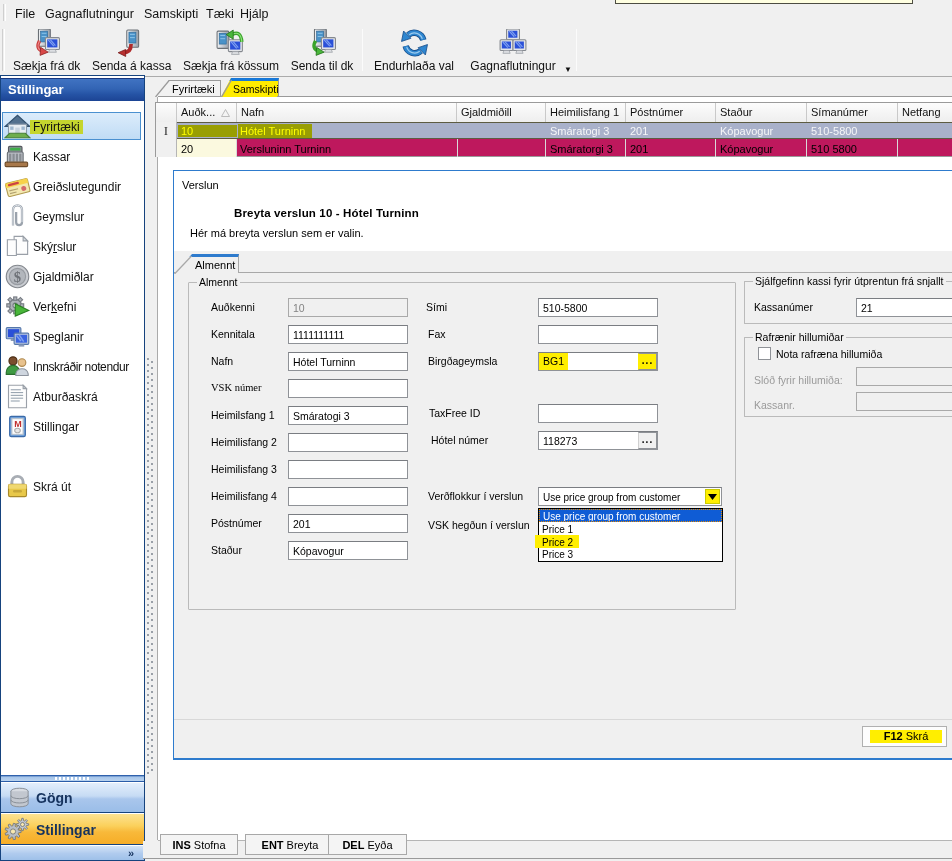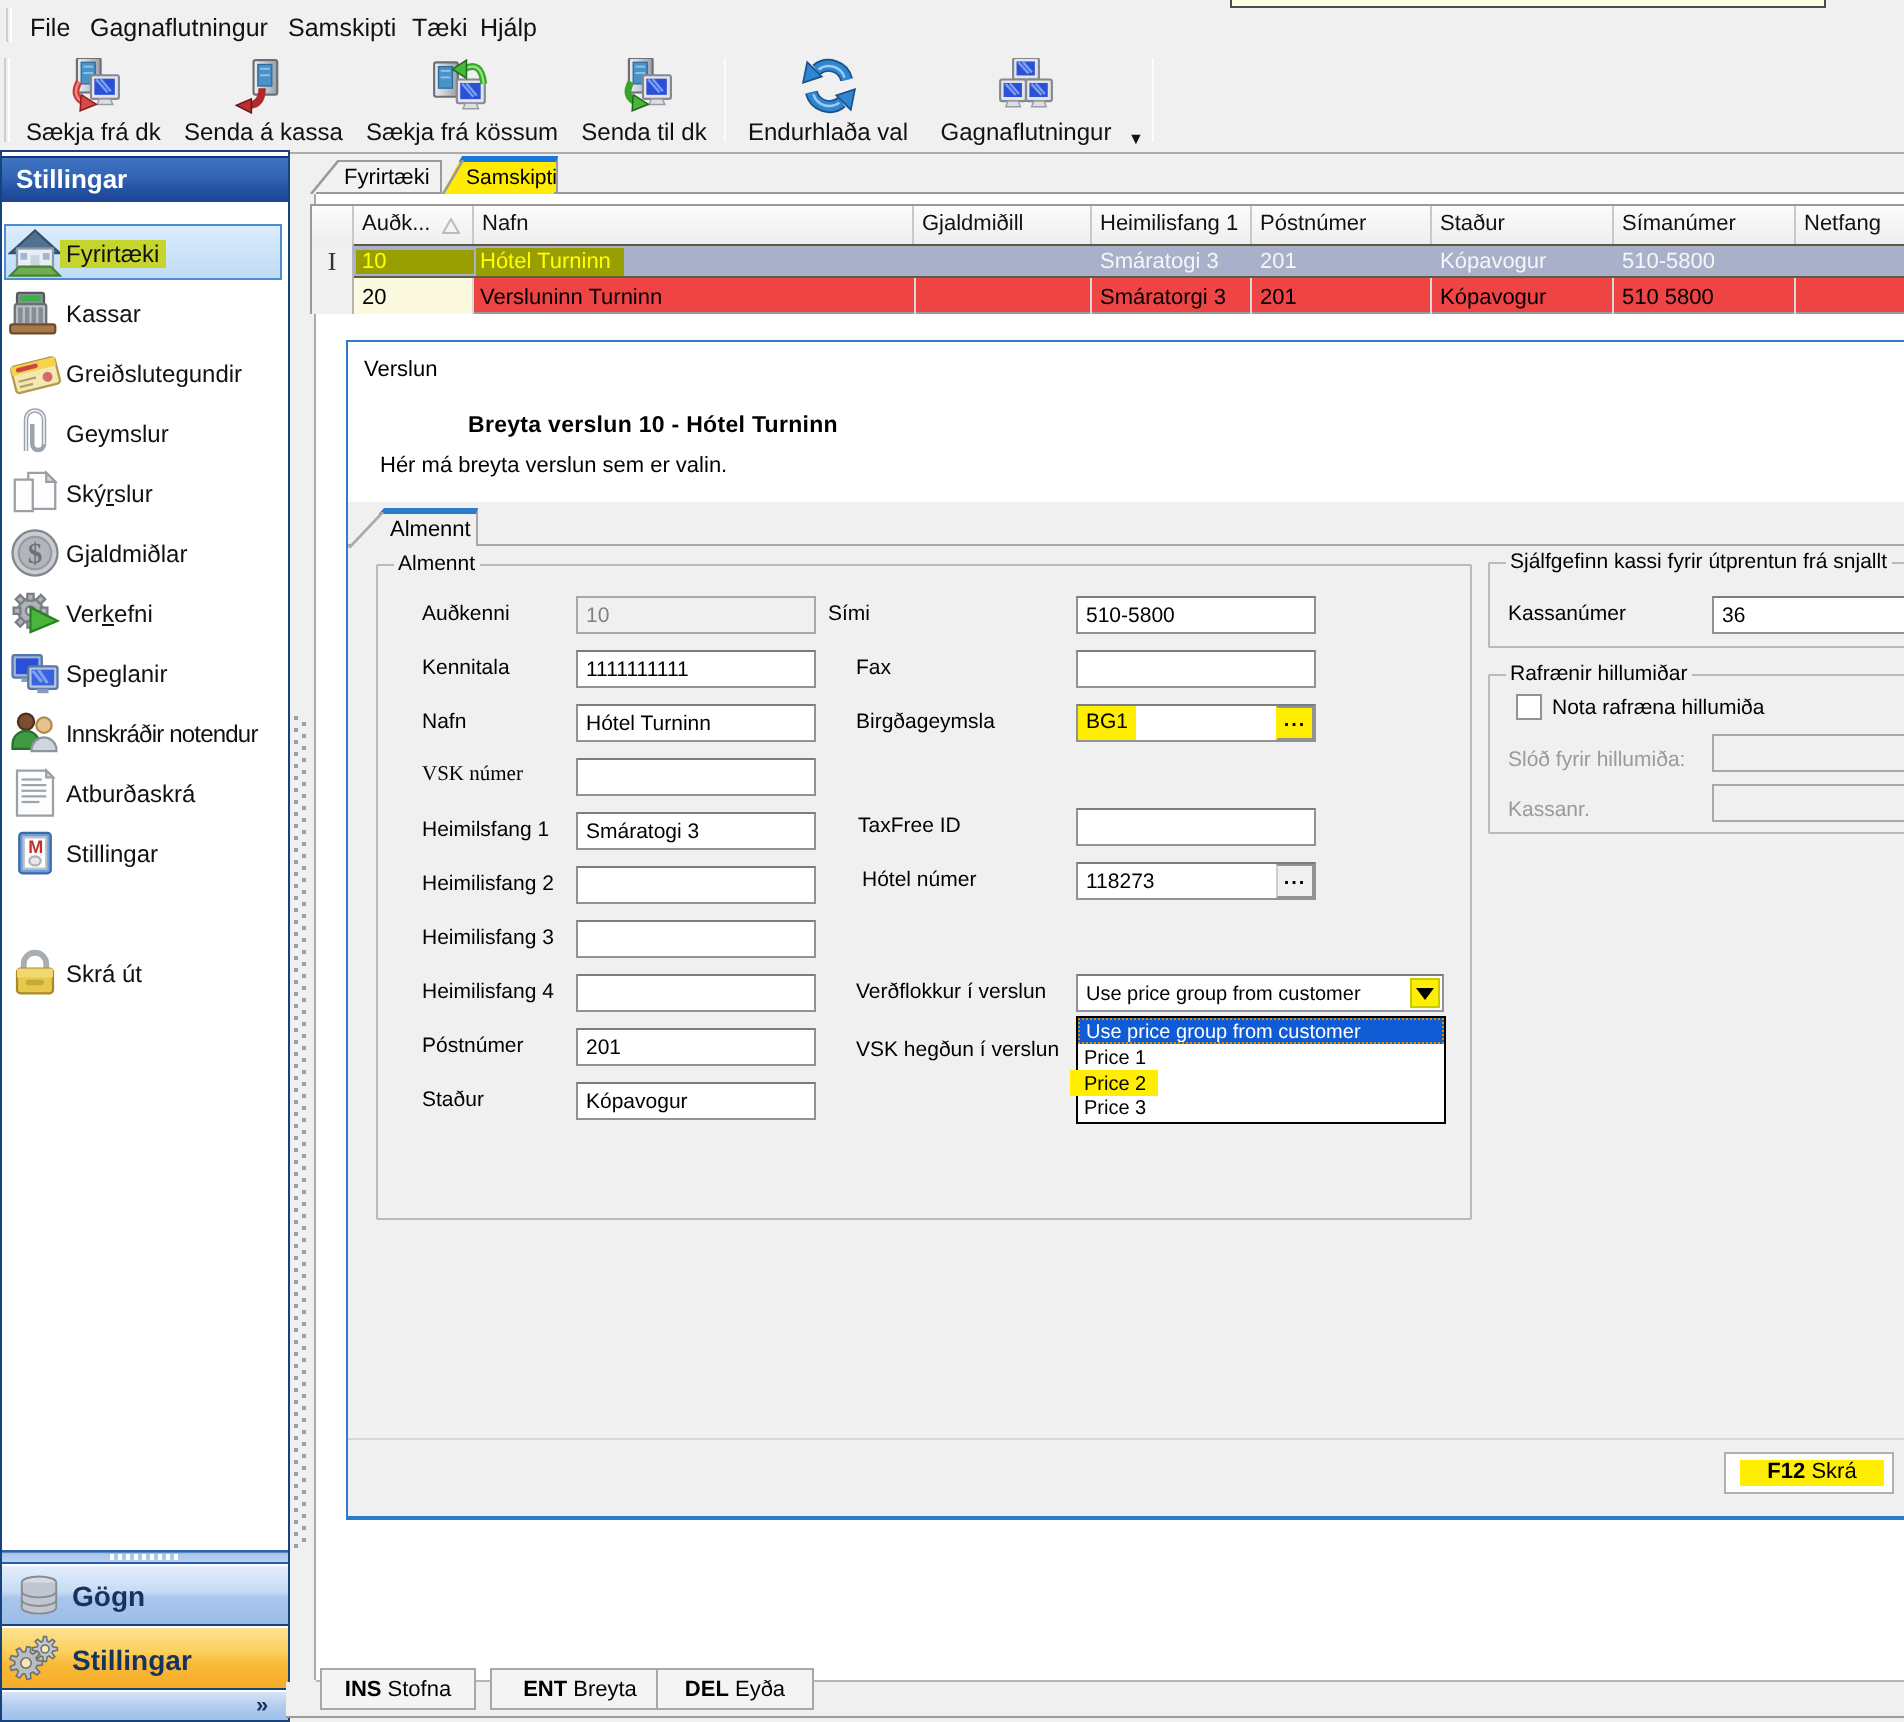--- a/index.html
+++ b/index.html
@@ -19,21 +19,21 @@
 #sbhead { position:absolute; left:0; top:3px; width:145px; height:23px;
   border-top:1px solid #16367e;
   background:linear-gradient(180deg,#4073c2 0%,#3264b4 45%,#2553a5 70%,#1c4494 100%);
   color:#fff; font-weight:bold; font-size:13px; line-height:21px; padding-left:8px; }
 .sbitem { position:absolute; left:0; width:143px; height:30px; }
 .sbitem .ic { position:absolute; left:4px; top:1px; width:27px; height:27px; }
 .sbitem .tx { position:absolute; left:33px; top:8px; font-size:12px; color:#111; white-space:nowrap; }
 #sbsel { left:2px; top:37px; width:139px; height:28px; border:1px solid #4a90d0;
   background:linear-gradient(180deg,#dcecfb,#c0dcf5); }
 
-#grid { left:155px; top:102px; width:797px; height:55px; border:1px solid #9a9a9a; border-right:none; background:#ef4444;text-decoration:underline; }
+#grid { left:155px; top:102px; width:797px; height:55px; border:1px solid #9a9a9a; border-right:none; background:#be185d;text-decoration:underline; }
 .hcell { position:absolute; top:0; height:19px; background:linear-gradient(180deg,#fcfcfc,#eee); border-right:1px solid #c9c9c9; font-size:11px; color:#111; padding:3px 0 0 4px; white-space:nowrap; overflow:hidden; }
 
 #panel { left:173px; top:170px; width:779px; height:590px; border:1px solid #2e7bcd; border-right:none; background:#f0f0f0; }
 #panelhead { position:absolute; left:0; top:0; width:779px; height:80px; background:#fff; }
 .fs { position:absolute; border:1px solid #bababa; border-radius:1px; }
 .fslab { position:absolute; top:-6px; background:#f0f0f0; padding:0 2px; font-size:10.5px; white-space:nowrap; }
 .flab { position:absolute; font-size:10.5px; color:#000; white-space:nowrap; }
 .finp { position:absolute; width:120px; height:19px; background:#fff; border:1px solid #8f9297; border-top-color:#7a7d82; font-size:10.5px; padding:3px 0 0 4px; white-space:nowrap; }
 .fdis { background:#f0f0f0; color:#838383; border-color:#a9a9a9; }
 .dots3 { position:absolute; top:0; right:0; width:19px; height:17px; background:#f0f0f0; border:1px solid #8f9297; border-left-color:#d0d0d0; text-align:center; font-weight:bold; letter-spacing:1px; font-size:10px; line-height:13px; }
@@ -276,21 +276,21 @@
   <div class="finp" style="left:114px;top:262px;"></div>
   <div class="flab" style="left:37px;top:292px;">Heimilisfang 3</div>
   <div class="finp" style="left:114px;top:289px;"></div>
   <div class="flab" style="left:37px;top:319px;">Heimilisfang 4</div>
   <div class="finp" style="left:114px;top:316px;"></div>
   <div class="flab" style="left:37px;top:346px;">Póstnúmer</div>
   <div class="finp" style="left:114px;top:343px;">201</div>
   <div class="flab" style="left:37px;top:373px;">Staður</div>
   <div class="finp" style="left:114px;top:370px;">Kópavogur</div>
 
-  <div class="flab" style="left:240px;top:130px;">Sími</div>
+  <div class="flab" style="left:252px;top:130px;">Sími</div>
   <div class="finp" style="left:364px;top:127px;">510-5800</div>
   <div class="flab" style="left:254px;top:157px;">Fax</div>
   <div class="finp" style="left:364px;top:154px;"></div>
   <div class="flab" style="left:254px;top:184px;">Birgðageymsla</div>
   <div class="finp" style="left:364px;top:181px;">
       <span class="hl" style="position:absolute;left:0;top:0;width:29px;height:17px;padding:2px 0 0 4px;">BG1</span>
       <span class="dots3" style="background:#ffee00;border-left-color:#ffee00;">...</span>
     </div>
   <div class="flab" style="left:255px;top:236px;">TaxFree ID</div>
   <div class="finp" style="left:364px;top:233px;"></div>
@@ -307,21 +307,21 @@
   <div class="abs" style="left:364px;top:337px;width:185px;height:54px;background:#fff;border:1px solid #000;"></div>
   <div class="abs" style="left:365px;top:338px;width:183px;height:13px;background:#0f5cd5;border:1px dotted #e68a00;color:#fff;font-size:10px;padding:1px 0 0 3px;overflow:hidden;">Use price group from customer</div>
   <div class="abs" style="left:368px;top:353px;font-size:10px;">Price 1</div>
   <div class="abs" style="left:360.5px;top:364px;width:44px;height:13px;background:#ffee00;"></div>
   <div class="abs" style="left:368px;top:365.5px;font-size:10px;">Price 2</div>
   <div class="abs" style="left:368px;top:378px;font-size:10px;">Price 3</div>
 
   <div class="fs" style="left:570px;top:110px;width:209px;height:43px;border-right:none;"></div>
   <div class="fslab" style="left:579px;top:104px;">Sjálfgefinn kassi fyrir útprentun frá snjallt</div>
   <div class="flab" style="left:580px;top:130px;">Kassanúmer</div>
-  <div class="finp" style="left:682px;top:127px;width:97px;border-right:none;">36</div>
+  <div class="finp" style="left:682px;top:127px;width:97px;border-right:none;">21</div>
   <div class="fs" style="left:570px;top:166px;width:209px;height:80px;border-right:none;"></div>
   <div class="fslab" style="left:579px;top:160px;">Rafrænir hillumiðar</div>
   <div class="abs" style="left:584px;top:176px;width:13px;height:13px;background:#fff;border:1px solid #8f9297;"></div>
   <div class="flab" style="left:602px;top:177px;">Nota rafræna hillumiða</div>
   <div class="flab" style="left:580px;top:203px;color:#9a9a9a;">Slóð fyrir hillumiða:</div>
   <div class="finp fdis" style="left:682px;top:196px;width:97px;border-right:none;"></div>
   <div class="flab" style="left:580px;top:228px;color:#9a9a9a;">Kassanr.</div>
   <div class="finp fdis" style="left:682px;top:221px;width:97px;border-right:none;"></div>
 
   <div class="abs" style="left:0;top:548px;width:779px;height:1px;background:#d8d8d8;"></div>

